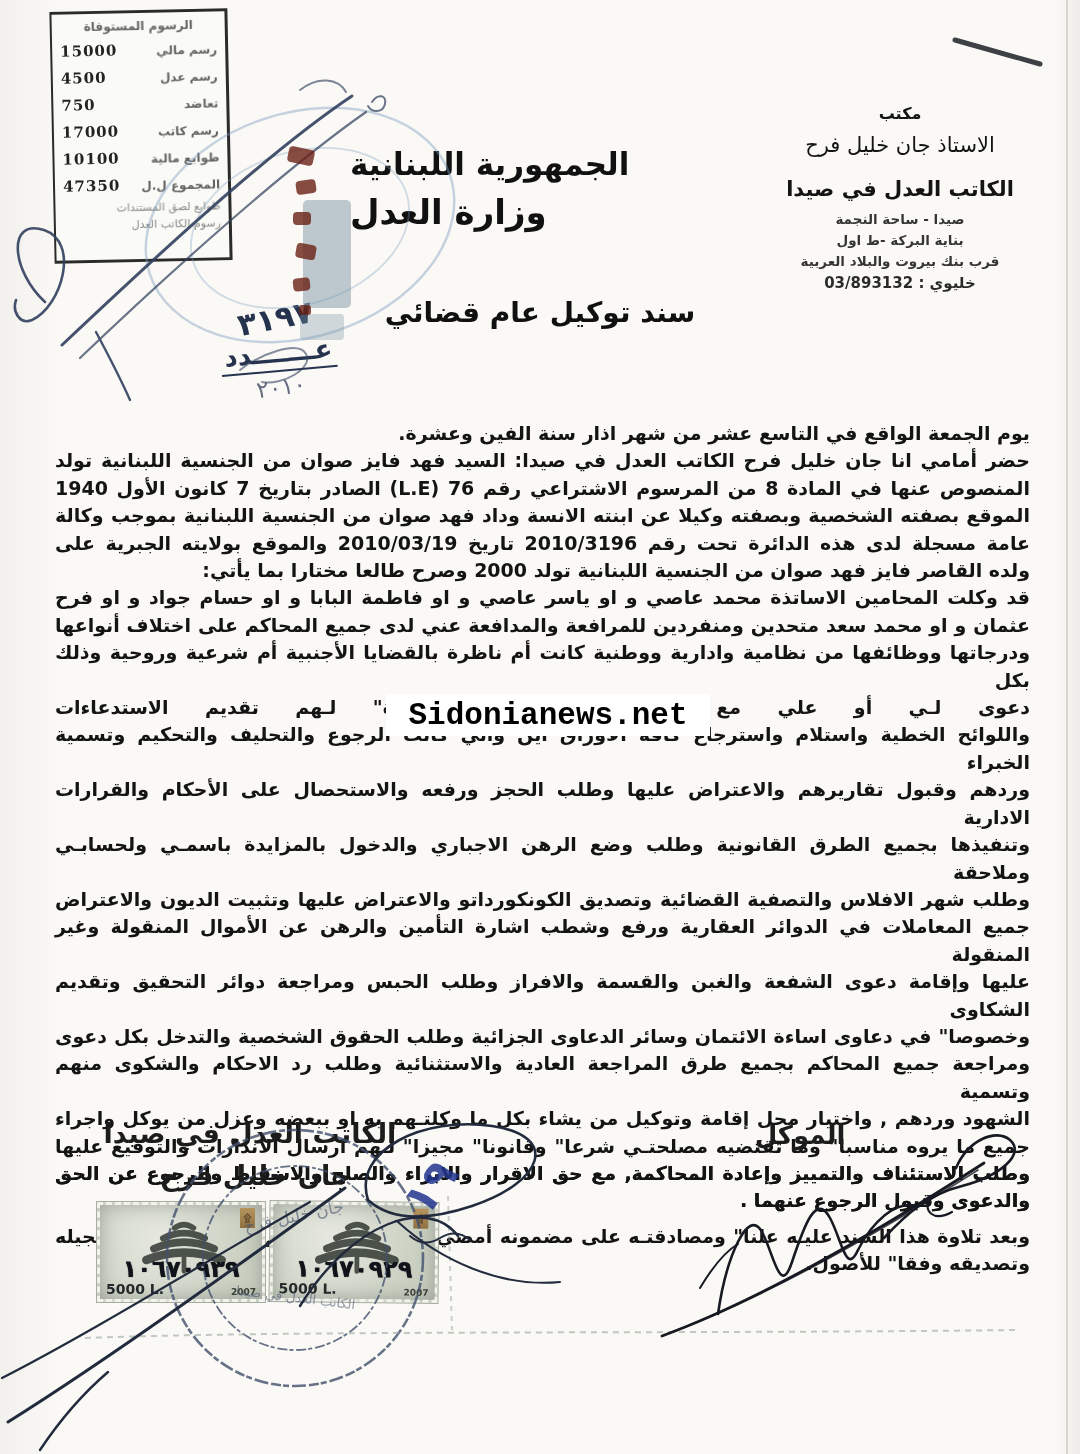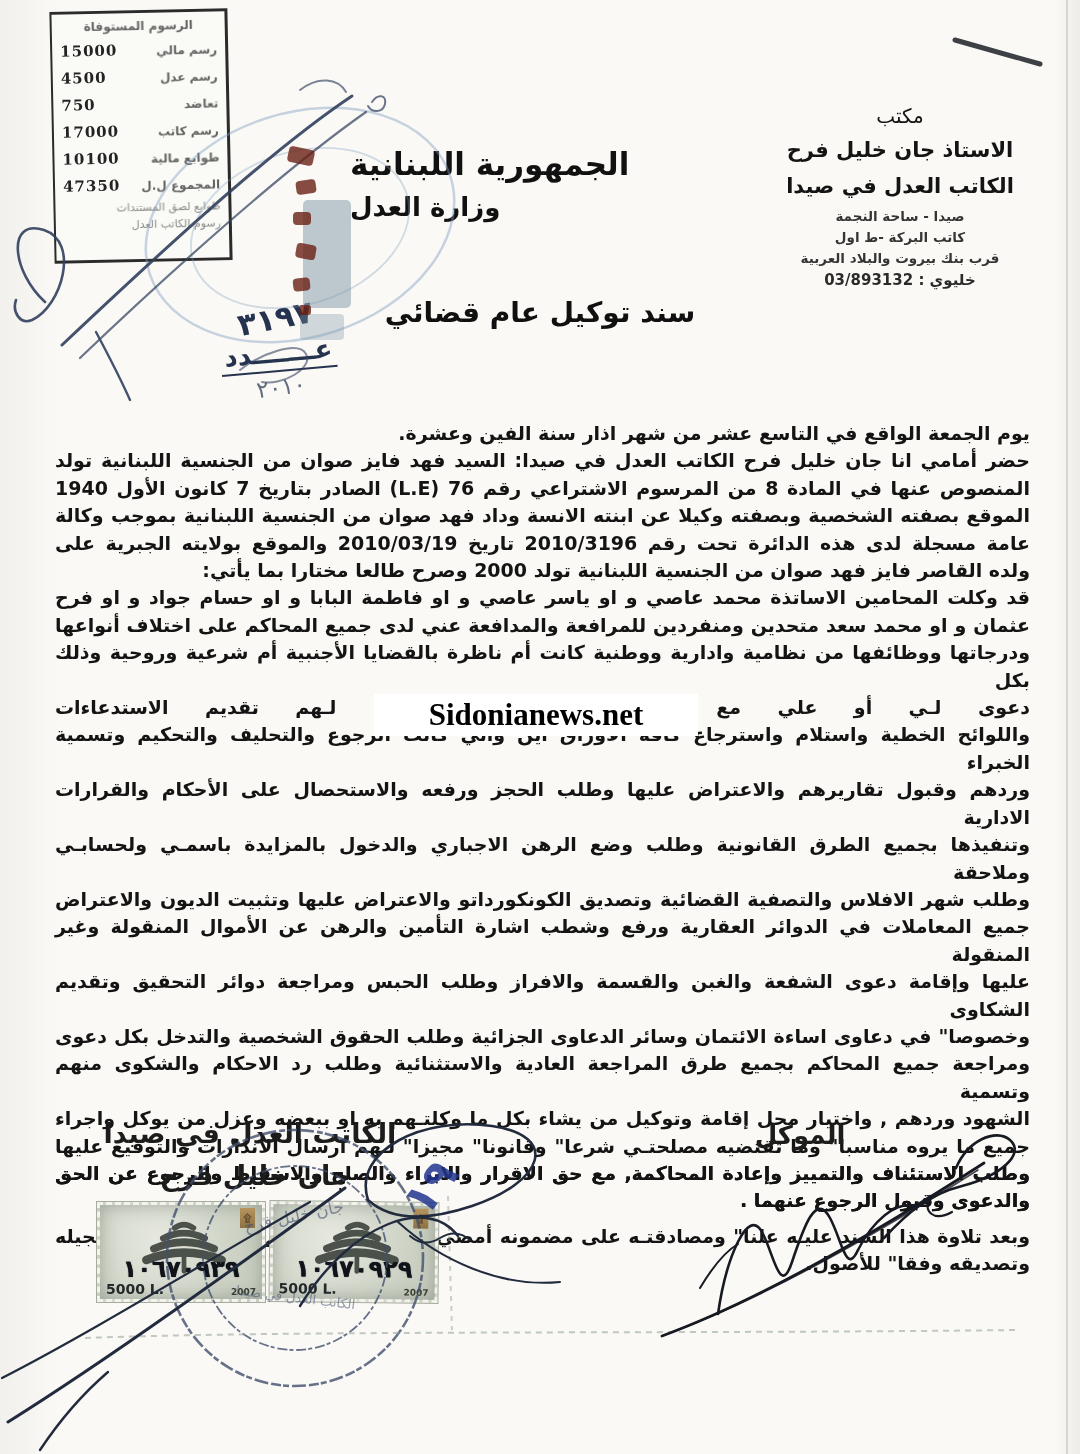--- a/index.html
+++ b/index.html
@@ -23,46 +23,46 @@
     direction:rtl;z-index:2;background:rgba(255,255,255,0.15);
   }
   .fee-title{font-size:12px;font-weight:bold;text-align:center;color:#333;opacity:.75;filter:blur(.4px);margin-bottom:4px;}
   .fee-row{display:flex;justify-content:space-between;align-items:baseline;font-weight:bold;font-size:15px;line-height:26px;color:#232323;}
   .fee-row .lbl{font-size:12px;opacity:.7;filter:blur(.45px);}
   .fee-row .val{font-family:"DejaVu Serif", serif;letter-spacing:1px;}
   .fee-foot{font-size:11px;color:#4a4a4a;opacity:.65;filter:blur(.6px);line-height:17px;text-align:right;}
   
   .hdr-center{left:350px;top:146px;width:380px;text-align:left;direction:rtl;z-index:2;}
   .hdr-center .republic{font-size:31px;font-weight:bold;letter-spacing:1px;color:#111;}
-  .hdr-center .ministry{font-size:26px;font-weight:bold;margin-top:10px;color:#111;}
+  .hdr-center .ministry{font-size:34px;font-weight:bold;margin-top:10px;color:#111;}
   .deed-title{left:360px;top:296px;width:360px;text-align:center;font-size:28px;font-weight:bold;direction:rtl;z-index:2;color:#101010;}
   .office{right:15px;top:104px;width:330px;text-align:center;direction:rtl;z-index:2;color:#141414;}
-  .office .o-title{font-size:20px;font-weight:normal;margin-bottom:10px;}
-  .office .o-name{font-size:21px;font-weight:bold;margin-bottom:12px;}
+  .office .o-title{font-size:16px;font-weight:bold;margin-bottom:10px;}
+  .office .o-name{font-size:21px;font-weight:normal;margin-bottom:20px;}
   .office .o-role{font-size:21px;font-weight:bold;margin-bottom:8px;}
   .office .o-addr{font-size:13.5px;line-height:21px;font-weight:bold;opacity:.85;}
   .office .o-phone{font-size:15px;line-height:23px;font-weight:bold;opacity:.9;}
   .phone-icon{font-size:10px;opacity:.55;margin-left:2px;}
   
   .registry{left:198px;top:300px;width:160px;text-align:center;direction:rtl;
     color:#26334f;transform:rotate(-5deg);z-index:4;}
   .registry .num{font-size:31px;font-weight:bold;transform:rotate(-6deg);display:inline-block;}
   .registry .word{display:inline-block;font-size:26px;font-weight:bold;border-bottom:2.5px solid #26334f;padding:0 4px 2px;margin-top:2px;}
   .registry .year{font-size:23px;opacity:.7;margin-top:2px;transform:rotate(-3deg);}
   
   .body-text{left:55px;top:420px;width:975px;direction:rtl;z-index:2;
     font-size:19px;line-height:27.4px;color:#141414;font-weight:600;}
   .line{text-align:justify;text-align-last:justify;}
   .line.end{text-align-last:right;}
   .line.heavy{font-weight:bold;text-shadow:0 0 .5px #000;}
   .line.gap{margin-top:8px;}
   
-  .watermark{left:374px;top:694px;width:324px;height:42px;background:#fff;
+  .watermark{left:386px;top:694px;width:324px;height:42px;background:#fff;
     display:flex;align-items:center;justify-content:center;z-index:7;
-    font-family:Liberation Serif, serif;font-weight:bold;font-size:31px;color:#000;}
+    font-family:Liberation Mono, monospace;font-weight:bold;font-size:31px;color:#000;}
   
   .sig-principal-label{left:700px;top:1120px;width:200px;text-align:center;font-size:26px;font-weight:bold;direction:rtl;z-index:2;}
   .sig-notary-role{left:80px;top:1118px;width:340px;text-align:center;font-size:27px;font-weight:bold;direction:rtl;z-index:2;}
   .sig-notary-name{left:110px;top:1160px;width:290px;text-align:center;font-size:27px;font-weight:bold;direction:rtl;z-index:2;}
   
   .stamp{width:168px;height:100px;z-index:2;box-sizing:border-box;
     background:radial-gradient(circle at 35% 35%, #e6e8df, #c9cfc1 75%);
     border:3px dashed #f3f2ec;outline:1px solid #a6ad9f;
     box-shadow:inset 0 0 18px rgba(60,70,60,.35);}
   .stamp-1{left:97px;top:1202px;}
@@ -122,21 +122,21 @@
     <div class="republic">الجمهورية اللبنانية</div>
     <div class="ministry">وزارة  العدل</div>
   </div>
   <div class="abs deed-title">سند توكيل عام قضائي</div>
 
   <div class="abs office">
     <div class="o-title">مكتب</div>
     <div class="o-name">الاستاذ جان خليل فرح</div>
     <div class="o-role">الكاتب العدل في صيدا</div>
     <div class="o-addr">صيدا - ساحة النجمة</div>
-    <div class="o-addr">كاتب البركة -ط اول</div>
+    <div class="o-addr">بناية البركة -ط اول</div>
     <div class="o-addr">قرب بنك بيروت والبلاد العربية</div>
     <div class="o-phone"><span>خليوي : 03/893132</span></div>
   </div>
 
   <div class="abs registry">
     <div><span class="num">٣١٩٧</span></div>
     <div><span class="word">عـــــــدد</span></div>
     <div class="year">٢٠١٠</div>
   </div>
 

